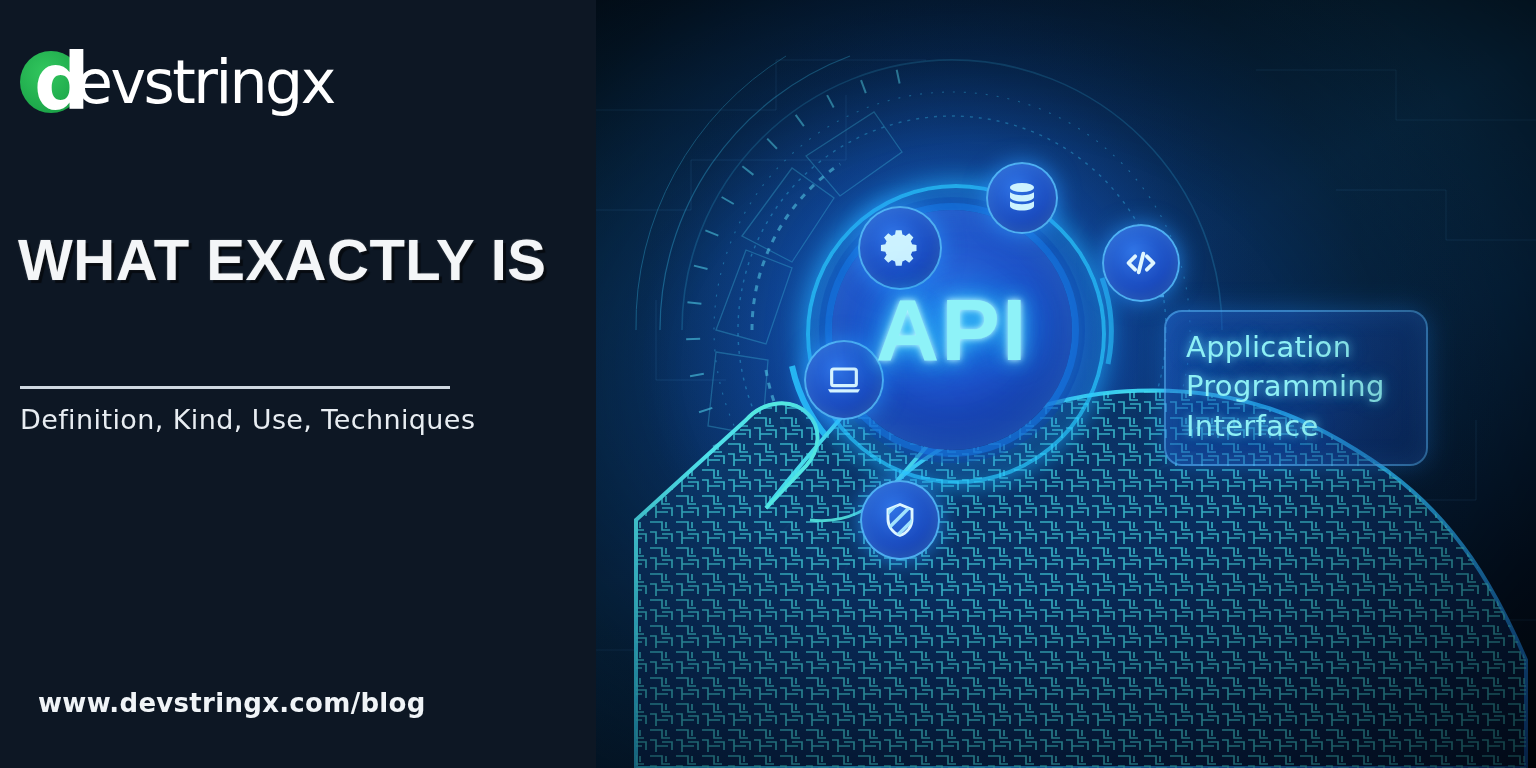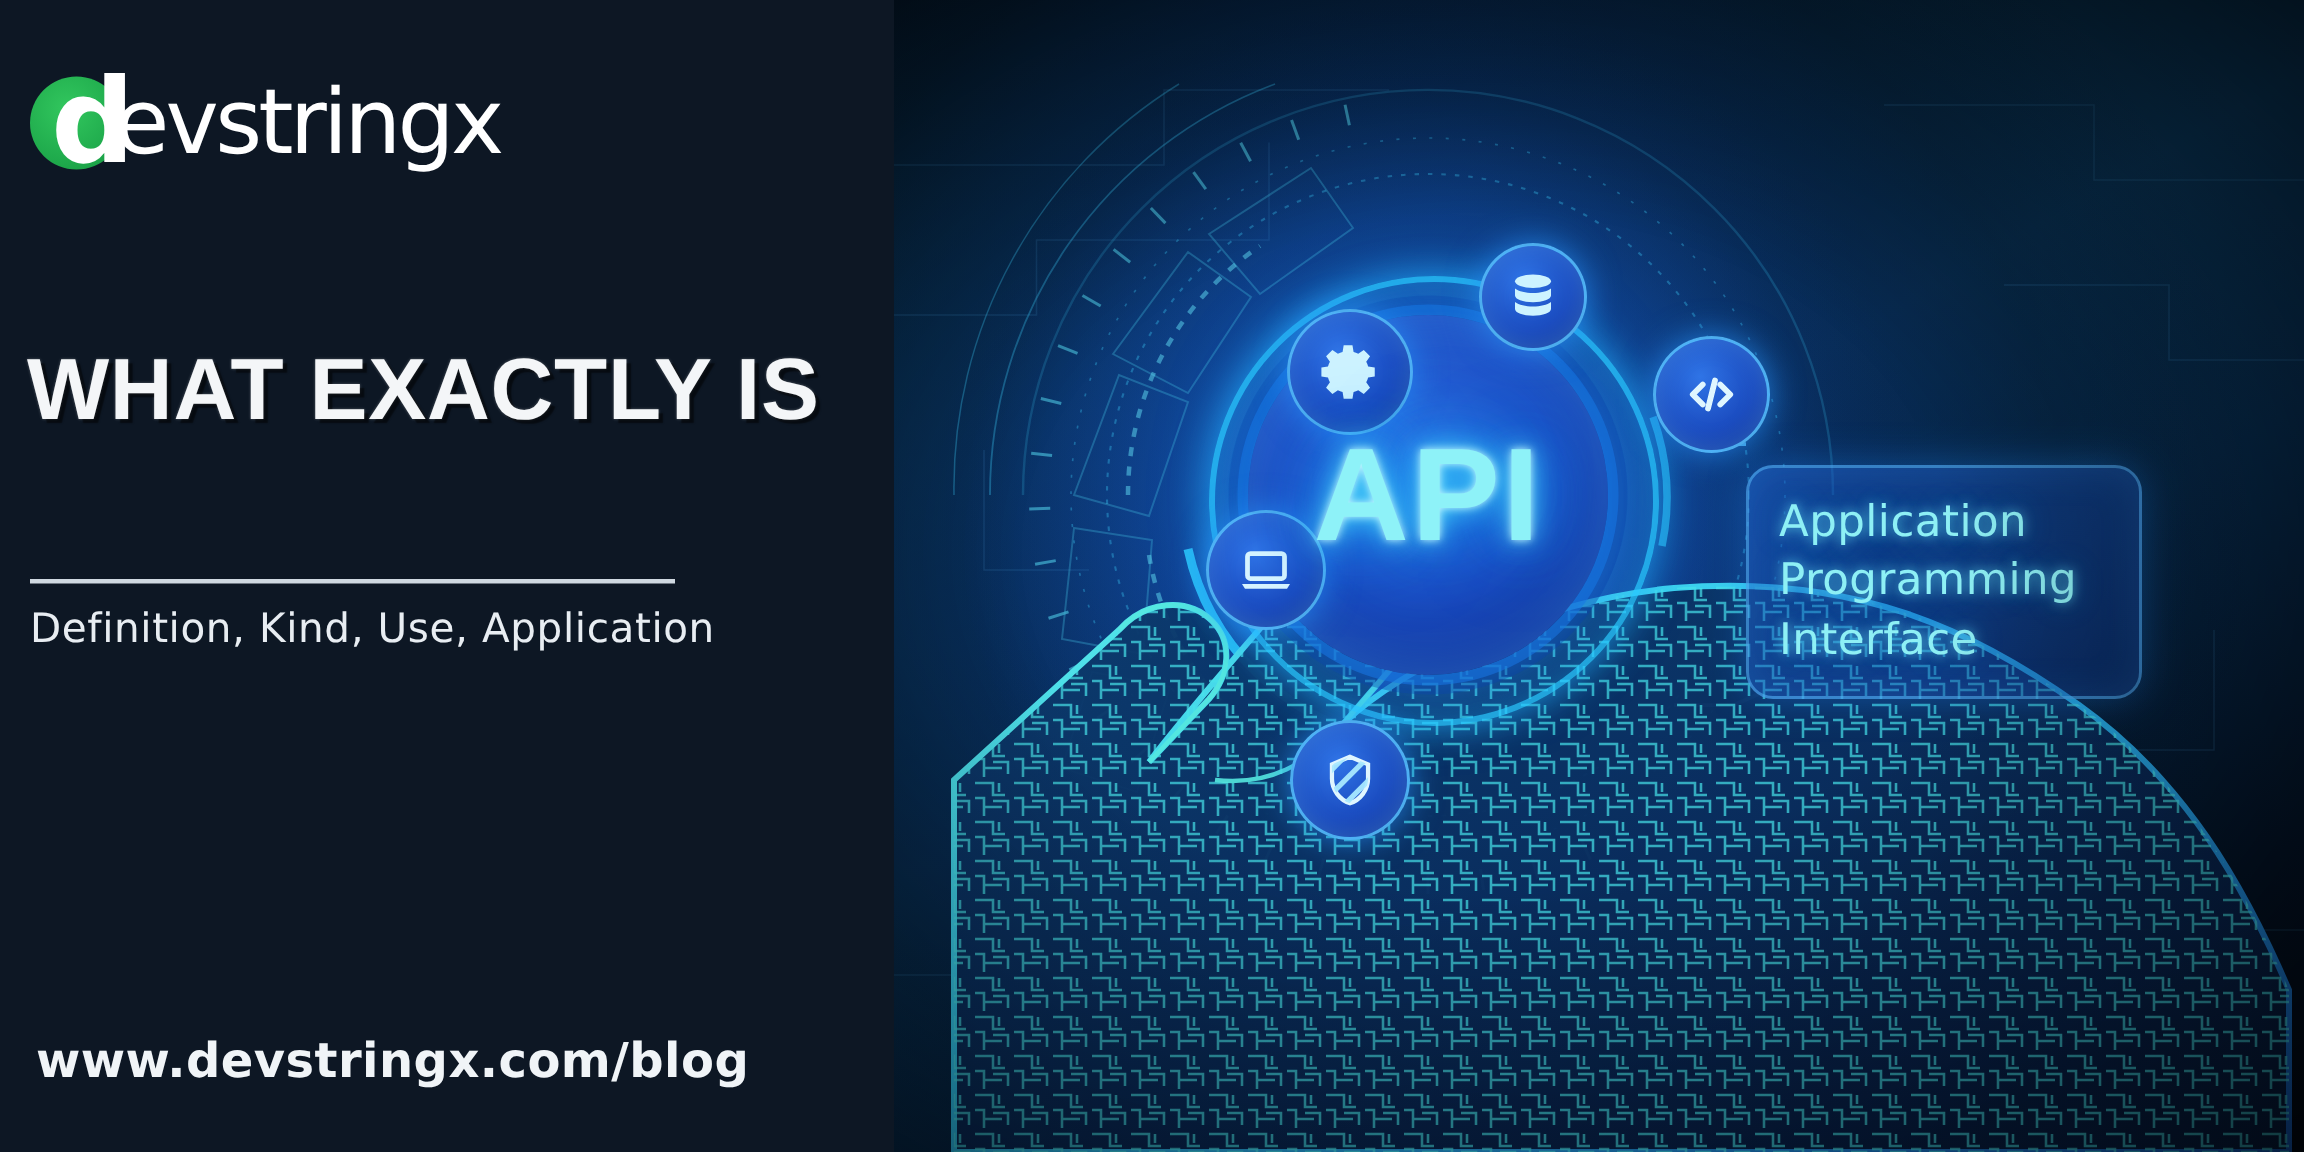--- a/index.html
+++ b/index.html
@@ -91,22 +91,22 @@
     left:20px; top:404px;
     font-size:27px;
     font-weight:400;
     color:#e8edf2;
     letter-spacing:0.4px;
     font-family:"DejaVu Sans", sans-serif;
   }
 
   .site-url {
     position:absolute;
-    left:24px; top:688px;
-    font-size:32px;
+    left:38px; top:688px;
+    font-size:26px;
     font-weight:700;
     color:#f0f4f7;
     letter-spacing:0.3px;
     font-family:"DejaVu Sans", sans-serif;
   }
 
   
   .right-panel {
     position:relative;
     width:940px; height:768px;
@@ -211,21 +211,21 @@
       </div>
       <div class="logo-word">evstringx</div>
     </div>
 
     <div class="headline">
       <div class="headline-line">WHAT EXACTLY IS</div>
     </div>
 
     <div class="divider"></div>
 
-    <div class="subtitle">Definition, Kind, Use, Application</div>
+    <div class="subtitle">Definition, Kind, Use, Techniques</div>
 
     <div class="site-url">www.devstringx.com/blog</div>
   </div>
 
   <div class="right-panel">
 
     <svg class="artwork-svg" viewBox="0 0 940 768">
       <defs>
         <radialGradient id="glowCenter" cx="50%" cy="50%" r="50%">
           <stop offset="0%" stop-color="#3da0ff" stop-opacity="0.55"></stop>

